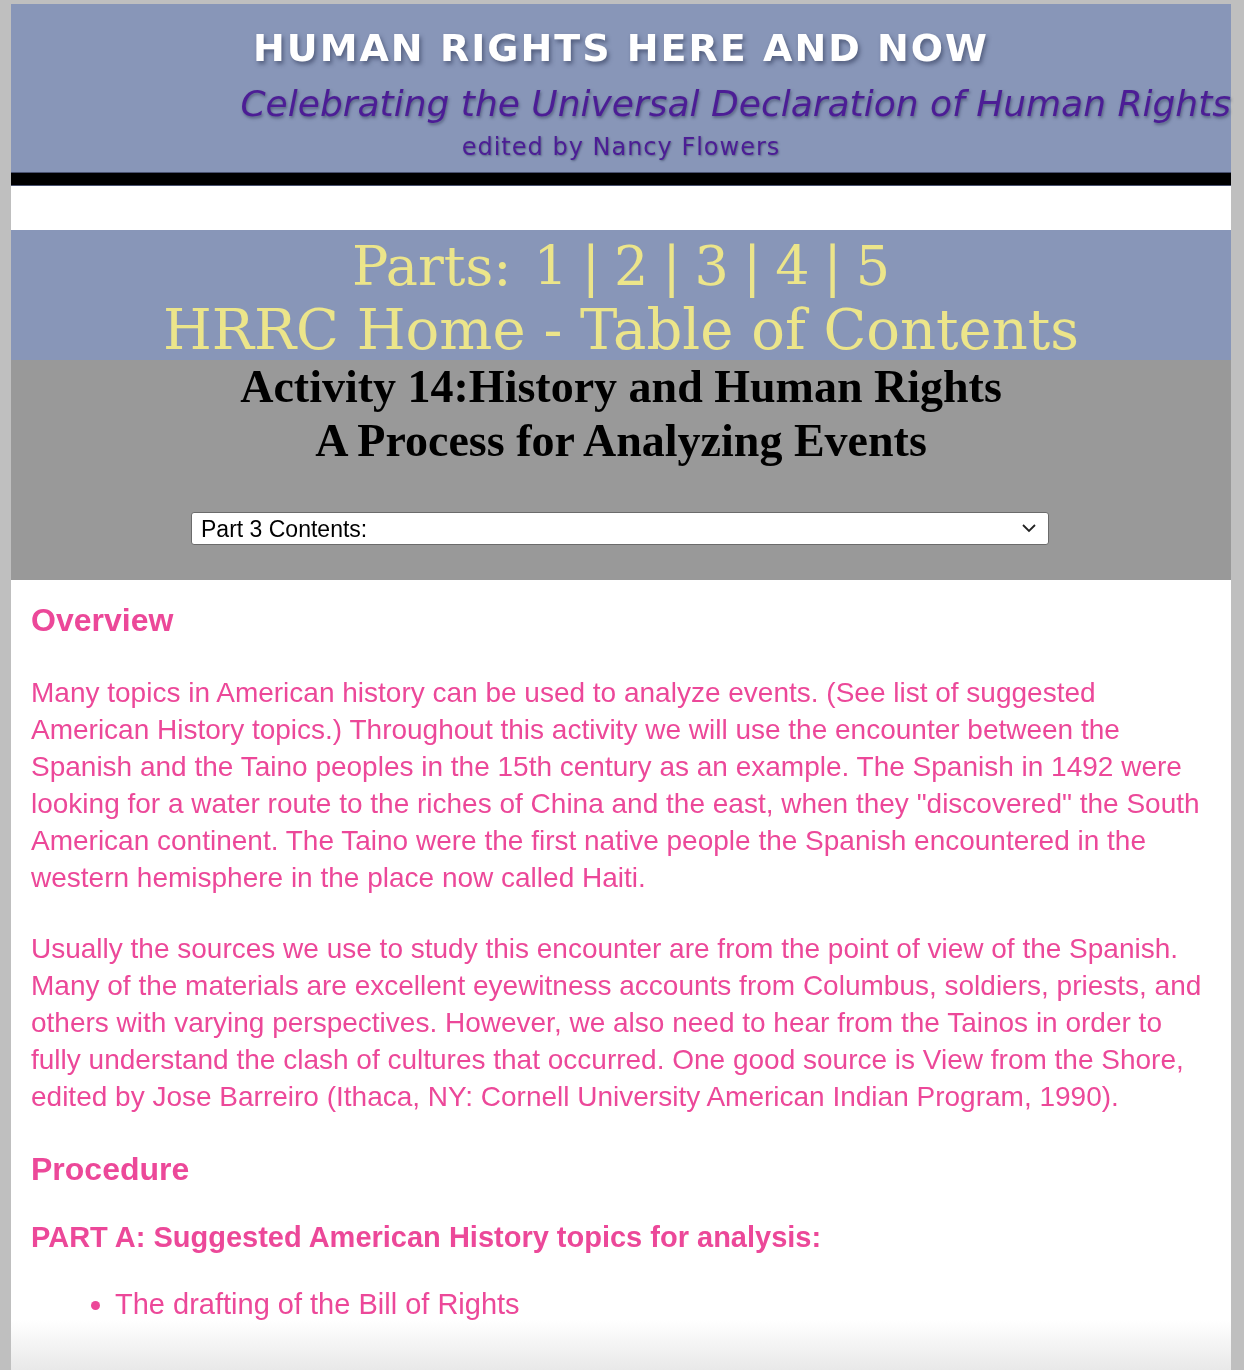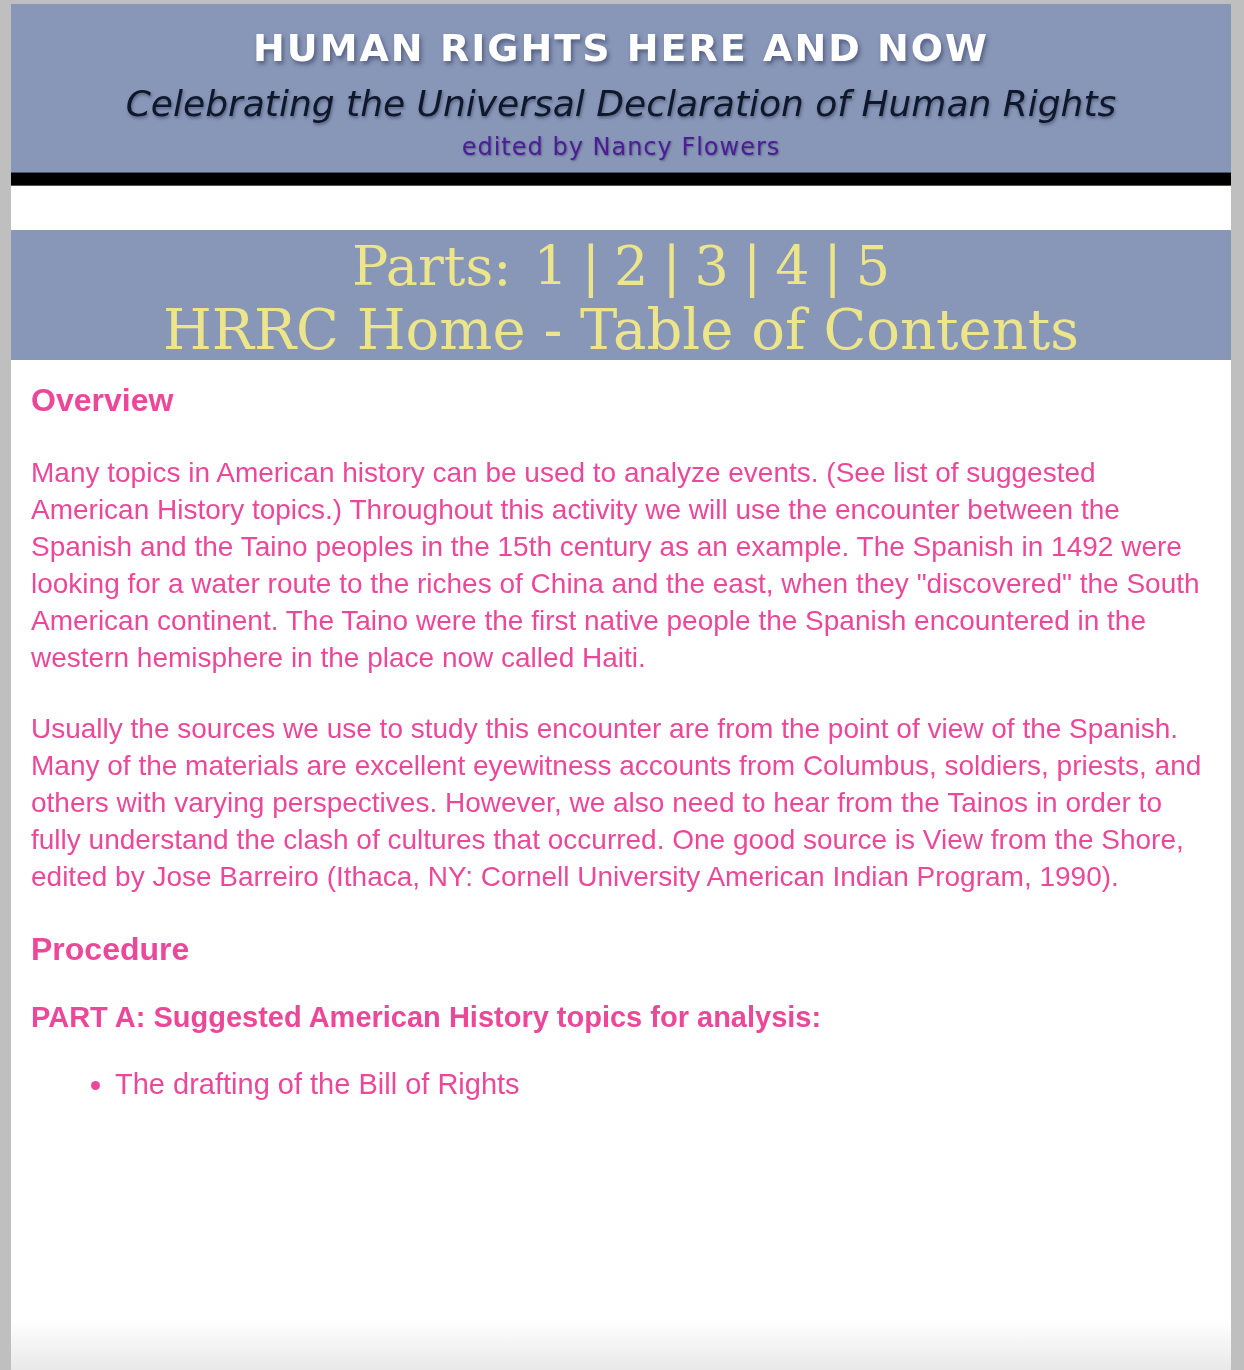--- a/index.html
+++ b/index.html
@@ -40,23 +40,24 @@
       text-shadow: 2px 3px 4px rgba(40,50,80,0.55);
       line-height: 64px;
     }
     .banner-subtitle {
       position: absolute;
       left: 0; right: 0;
       top: 78px;
       font-family: "DejaVu Sans", sans-serif;
       font-style: italic;
       font-size: 36px;
-      color: #0f172a;
+      color: #4c1d95;
       text-shadow: 1px 2px 3px rgba(40,50,80,0.5);
       line-height: 44px;
+      text-align: right;
     }
     .banner-editor {
       position: absolute;
       left: 0; right: 0;
       top: 128px;
       font-family: "DejaVu Sans", sans-serif;
       font-size: 24px;
       letter-spacing: 1px;
       color: #4c1d95;
       text-shadow: 1px 1px 2px rgba(40,50,80,0.5);
@@ -200,20 +201,32 @@
     <div class="nav-parts">
       <span class="label">Parts:</span><a href="#">1</a><span class="sep">|</span><a href="#">2</a><span class="sep">|</span><a href="#">3</a><span class="sep">|</span><a href="#">4</a><span class="sep">|</span><a href="#">5</a>
     </div>
     <div class="nav-links">
       <a href="#">HRRC Home</a>
       <span>-</span>
       <a href="#">Table of Contents</a>
     </div>
   </div>
 
+  <div class="title-section">
+    <h1 class="activity-title">
+      <span>Activity 14:History and Human Rights</span><br>
+      <span>A Process for Analyzing Events</span>
+    </h1>
+    <div class="select-wrap">
+      <span class="select-label">Part 3 Contents:</span>
+      <svg class="select-chevron" viewBox="0 0 14 14">
+        <polyline points="1,4 7,10 13,4" fill="none" stroke="#222222" stroke-width="1.8"></polyline>
+      </svg>
+    </div>
+  </div>
 
   <div class="content">
     <h2>Overview</h2>
     <p>Many topics in American history can be used to analyze events. (See list of suggested American History topics.) Throughout this activity we will use the encounter between the Spanish and the Taino peoples in the 15th century as an example. The Spanish in 1492 were looking for a water route to the riches of China and the east, when they "discovered" the South American continent. The Taino were the first native people the Spanish encountered in the western hemisphere in the place now called Haiti.</p>
     <p>Usually the sources we use to study this encounter are from the point of view of the Spanish. Many of the materials are excellent eyewitness accounts from Columbus, soldiers, priests, and others with varying perspectives. However, we also need to hear from the Tainos in order to fully understand the clash of cultures that occurred. One good source is View from the Shore, edited by Jose Barreiro (Ithaca, NY: Cornell University American Indian Program, 1990).</p>
     <h2 class="procedure">Procedure</h2>
     <h3>PART A: Suggested American History topics for analysis:</h3>
     <ul>
       <li>The drafting of the Bill of Rights</li>
     </ul>

